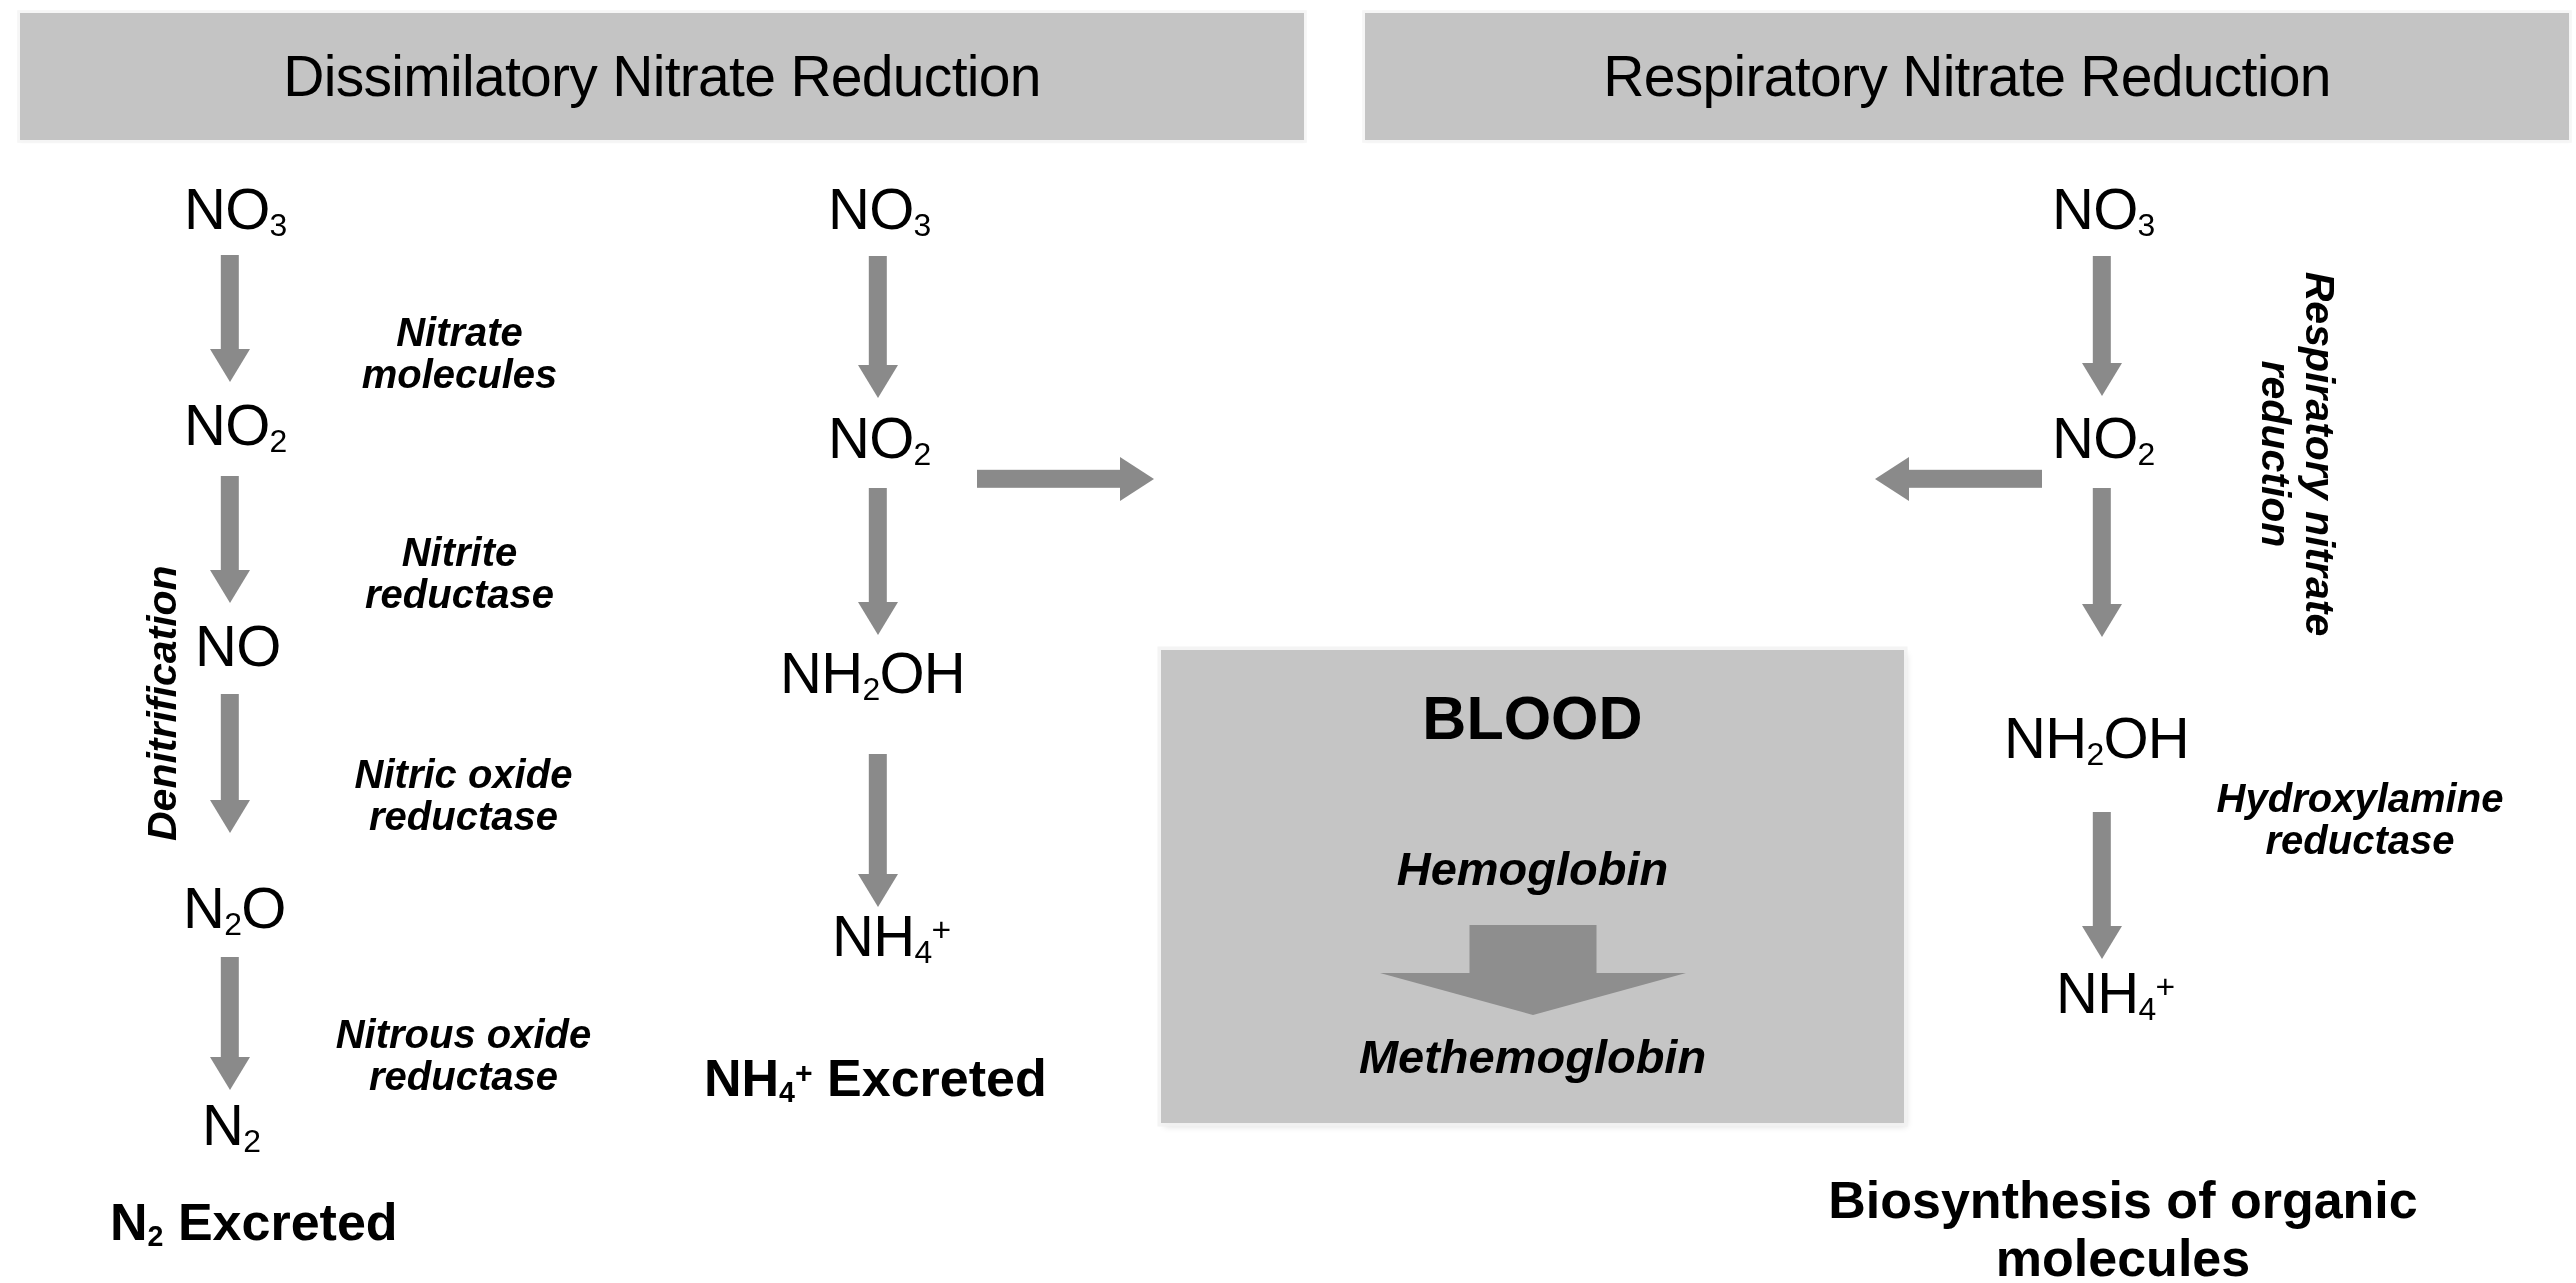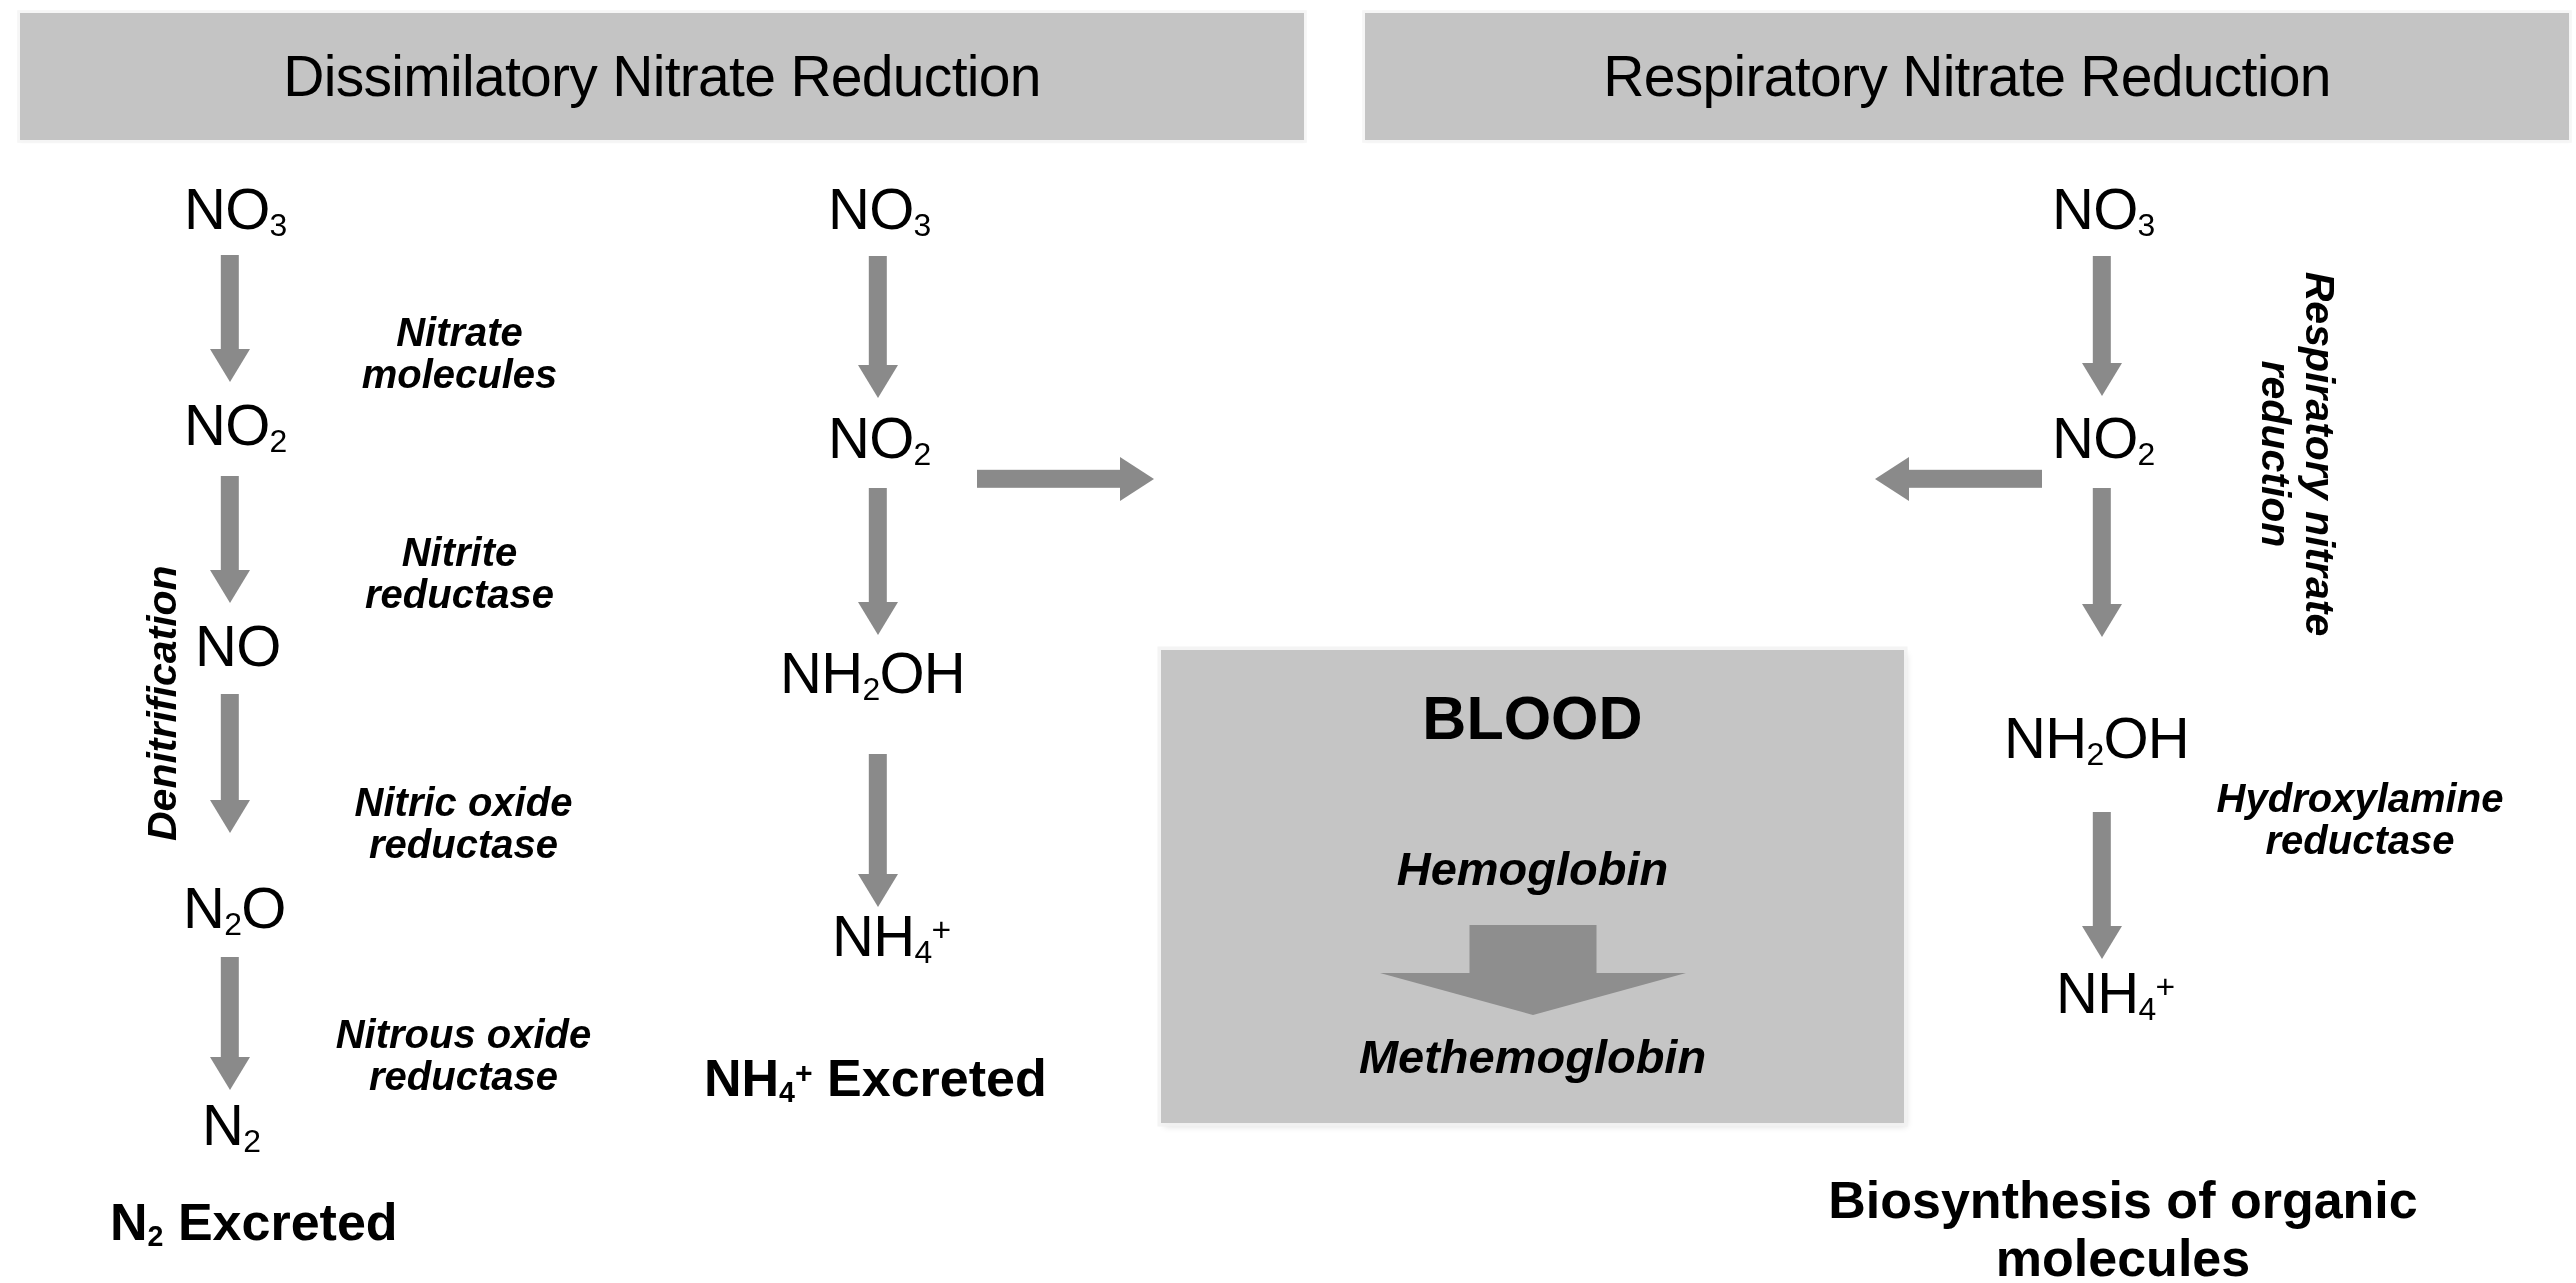--- a/index.html
+++ b/index.html
@@ -163,21 +163,21 @@
       <div class="head"></div>
   </div>
   <div class="abs enzyme" style="left:311px;top:531px;width:297px;">Nitrite
 reductase</div>
 
   <div class="abs species" style="left:195px;top:617px;">NO</div>
   <div class="abs varrow" style="left:205px;top:694px;width:50px;height:139px;">
     <div class="shaft" style="height:106px;"></div>
       <div class="head"></div>
   </div>
-  <div class="abs enzyme" style="left:297px;top:753px;width:333px;margin-top:28px;">Nitric oxide
+  <div class="abs enzyme" style="left:297px;top:753px;width:333px;">Nitric oxide
 reductase</div>
 
   <div class="abs species" style="left:183px;top:879px;">N<sub>2</sub>O</div>
   <div class="abs varrow" style="left:205px;top:957px;width:50px;height:133px;">
     <div class="shaft" style="height:100px;"></div>
       <div class="head"></div>
   </div>
   <div class="abs enzyme" style="left:290px;top:1013px;width:347px;">Nitrous oxide
 reductase</div>
 

